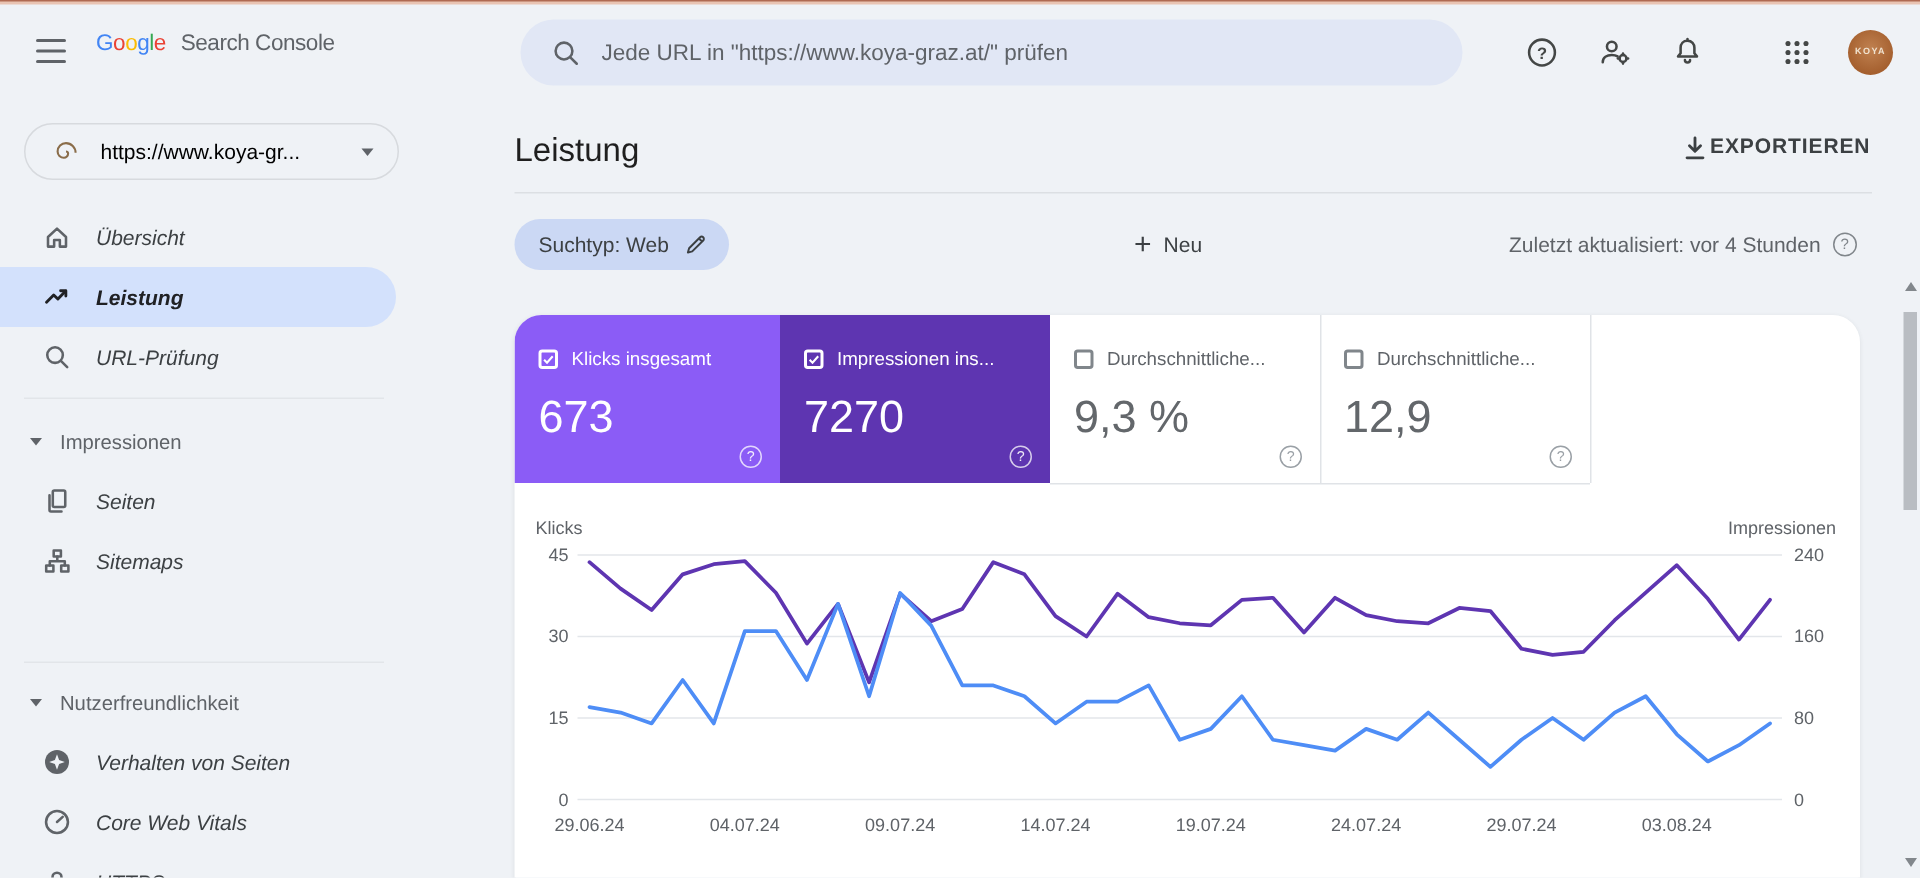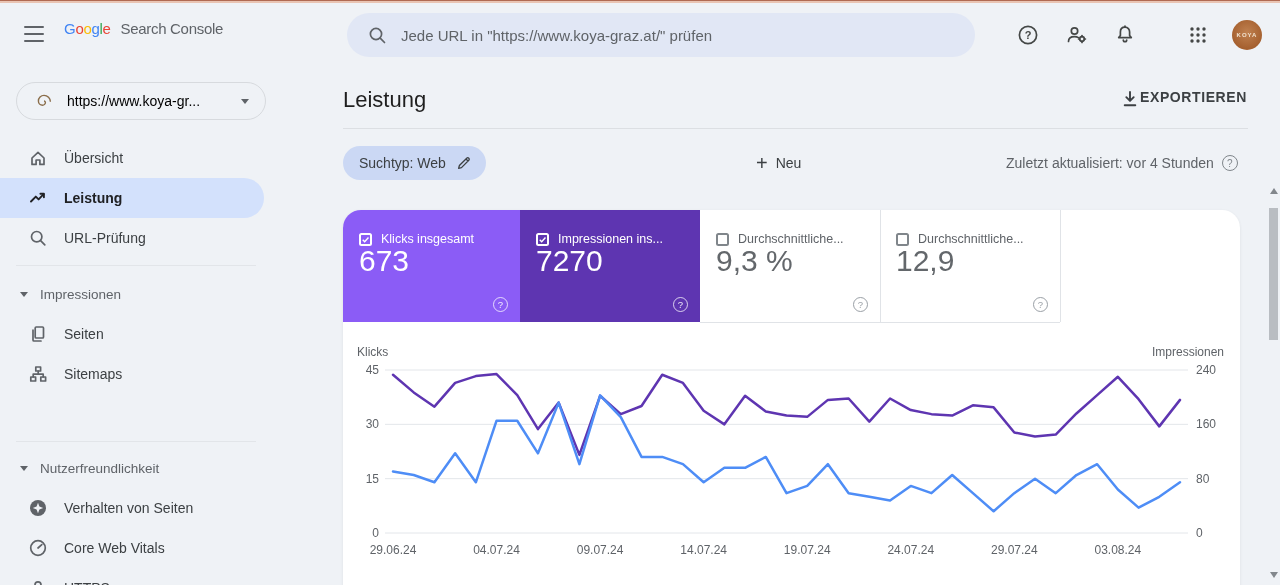--- a/index.html
+++ b/index.html
@@ -22,21 +22,21 @@
   .search-pill input::placeholder { color:#5f6368; opacity:1; }
   .hdr-icon { top:23px; width:24px; height:24px; cursor:pointer; }
   .avatar { left:1232px; top:20px; width:30px; height:30px; border-radius:50%; background:radial-gradient(circle at 50% 42%, #c08150 0%, #a5602f 70%); display:flex; align-items:center; justify-content:center; color:#f0e2cf; font-size:6px; letter-spacing:1px; font-weight:700; cursor:pointer; }
 
   
   .prop-pill { left:16px; top:82px; width:250px; height:38px; border:1px solid #d7dade; border-radius:19px; display:flex; align-items:center; padding:0 16px 0 18px; cursor:pointer; }
   .prop-pill .lbl { font-size:14px; color:#000000; margin-left:14px; flex:1; white-space:nowrap; }
   .tri-down { width:0; height:0; border:4px solid transparent; border-top:5px solid #5f6368; margin-top:4px; }
   .nav-item { left:0; width:264px; height:40px; display:flex; align-items:center; cursor:pointer; border-radius:0 20px 20px 0; }
   .nav-item .ic { margin-left:28px; width:20px; height:20px; flex:0 0 20px; }
-  .nav-item .txt { margin-left:16px; font-size:14px; color:#3c4043; white-space:nowrap; }
+  .nav-item .txt { margin-left:16px; font-size:14px; color:#3c4043; white-space:nowrap;font-style:italic; }
   .nav-item.sel { background:#d3e1fc; }
   .nav-item.sel .txt { color:#202124; font-weight:700; }
   .nav-sec { left:0; width:264px; height:40px; display:flex; align-items:center; cursor:pointer; }
   .nav-sec .car { margin-left:20px; width:0; height:0; border:4px solid transparent; border-top:5px solid #5f6368; margin-top:4px; }
   .nav-sec .txt { margin-left:12px; font-size:13.5px; color:#5f6368; white-space:nowrap; }
   .side-div { left:16px; width:240px; height:1px; background:#e2e5e9; }
 
   
   .page-title { left:343px; top:87px; font-size:22px; color:#1f1f1f; }
   .export-btn { top:89px; left:1120px; display:flex; align-items:flex-start; gap:0; cursor:pointer; }
@@ -51,21 +51,21 @@
   .last-upd { top:155px; left:1006px; display:flex; align-items:center; gap:8px; }
   .last-upd .txt { font-size:14px; color:#5f6368; }
   .q-ring { width:16px; height:16px; border:1.4px solid #80868b; border-radius:50%; color:#80868b; font-size:10px; display:flex; align-items:center; justify-content:center; }
 
   
   .panel { left:343px; top:210px; width:897px; height:380px; background:#fff; border-radius:18px 18px 0 0; box-shadow:0 1px 3px rgba(60,64,67,.10); overflow:hidden; }
   .card { top:0; height:112px; cursor:pointer; }
   .card .head { position:absolute; left:16px; top:22px; display:flex; align-items:center; gap:9px; }
   .card .cb { width:13px; height:13px; border-radius:2.5px; flex:0 0 13px; position:relative; }
   .card .lab { font-size:12.5px; white-space:nowrap; }
-  .card .val { position:absolute; left:16px; top:34px; font-size:30px; }
+  .card .val { position:absolute; left:16px; top:52px; font-size:30px; }
   .card .help { position:absolute; right:12px; bottom:10px; width:15px; height:15px; border-radius:50%; font-size:9.5px; display:flex; align-items:center; justify-content:center; }
   .card.on { color:#fff; }
   .card.on .cb { border:2px solid #fff; }
   .card.on .lab, .card.on .val { color:#fff; }
   .card.on .help { border:1.4px solid rgba(255,255,255,.75); color:rgba(255,255,255,.9); }
   .card.off .cb { border:2px solid #80868b; }
   .card.off .lab { color:#5f6368; }
   .card.off .val { color:#63676b; }
   .card.off .help { border:1.4px solid #9aa0a6; color:#9aa0a6; }
   .vline { top:0; width:1px; height:112px; background:#e0e3e7; }

